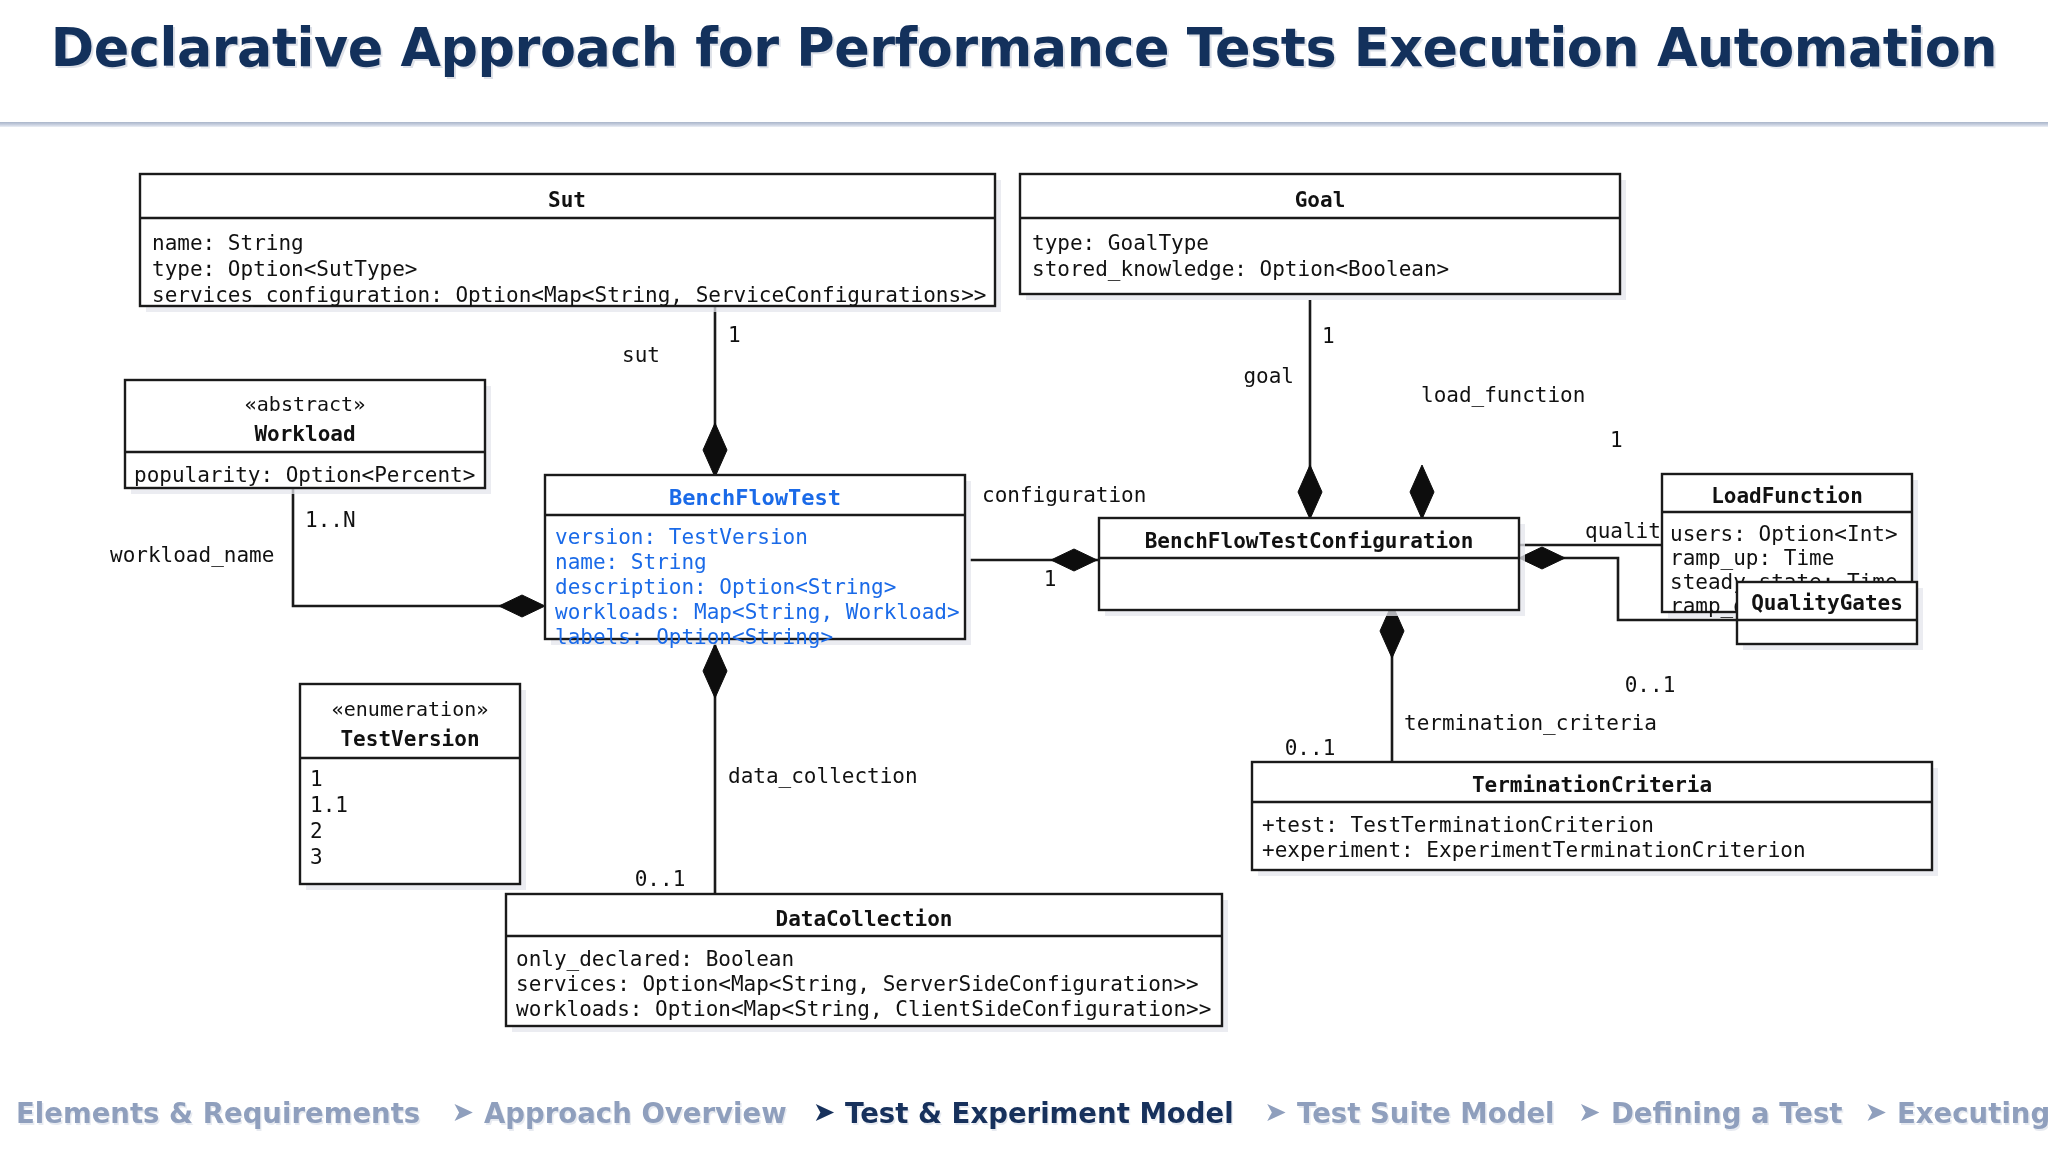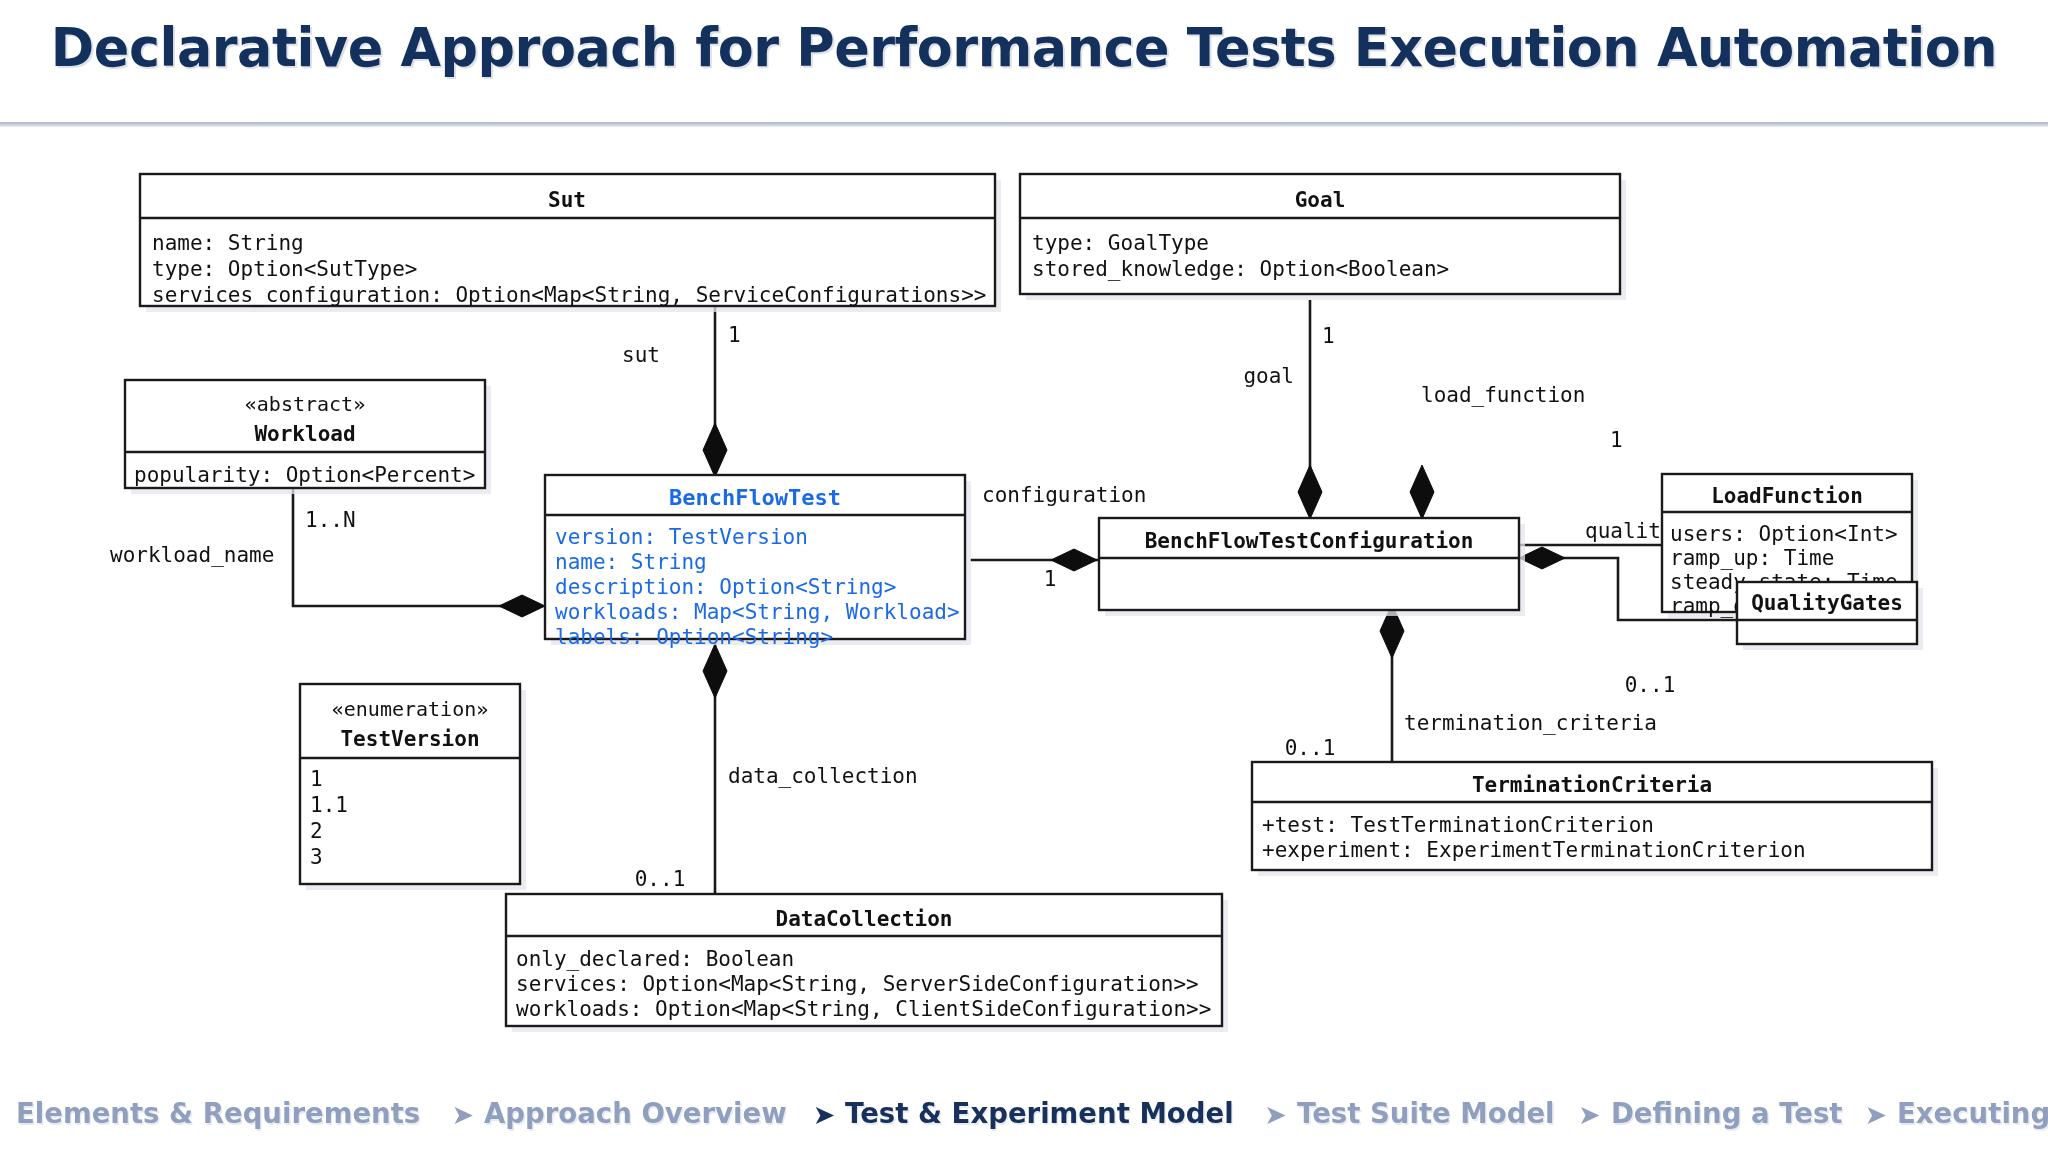--- a/index.html
+++ b/index.html
@@ -110,21 +110,21 @@
     stroke-width: 1;
   }
 
   
   #footer {
     position: absolute;
     left: 0;
     bottom: 22px;
     width: 2048px;
     display: flex;
-    align-items: flex-end;
+    align-items: flex-start;
     justify-content: flex-start;
     padding: 0 16px;
     box-sizing: border-box;
     white-space: nowrap;
   }
   .crumb {
     font-family: "DejaVu Sans", sans-serif;
     font-weight: bold;
     font-size: 29px;
     color: #8f9fbd;

